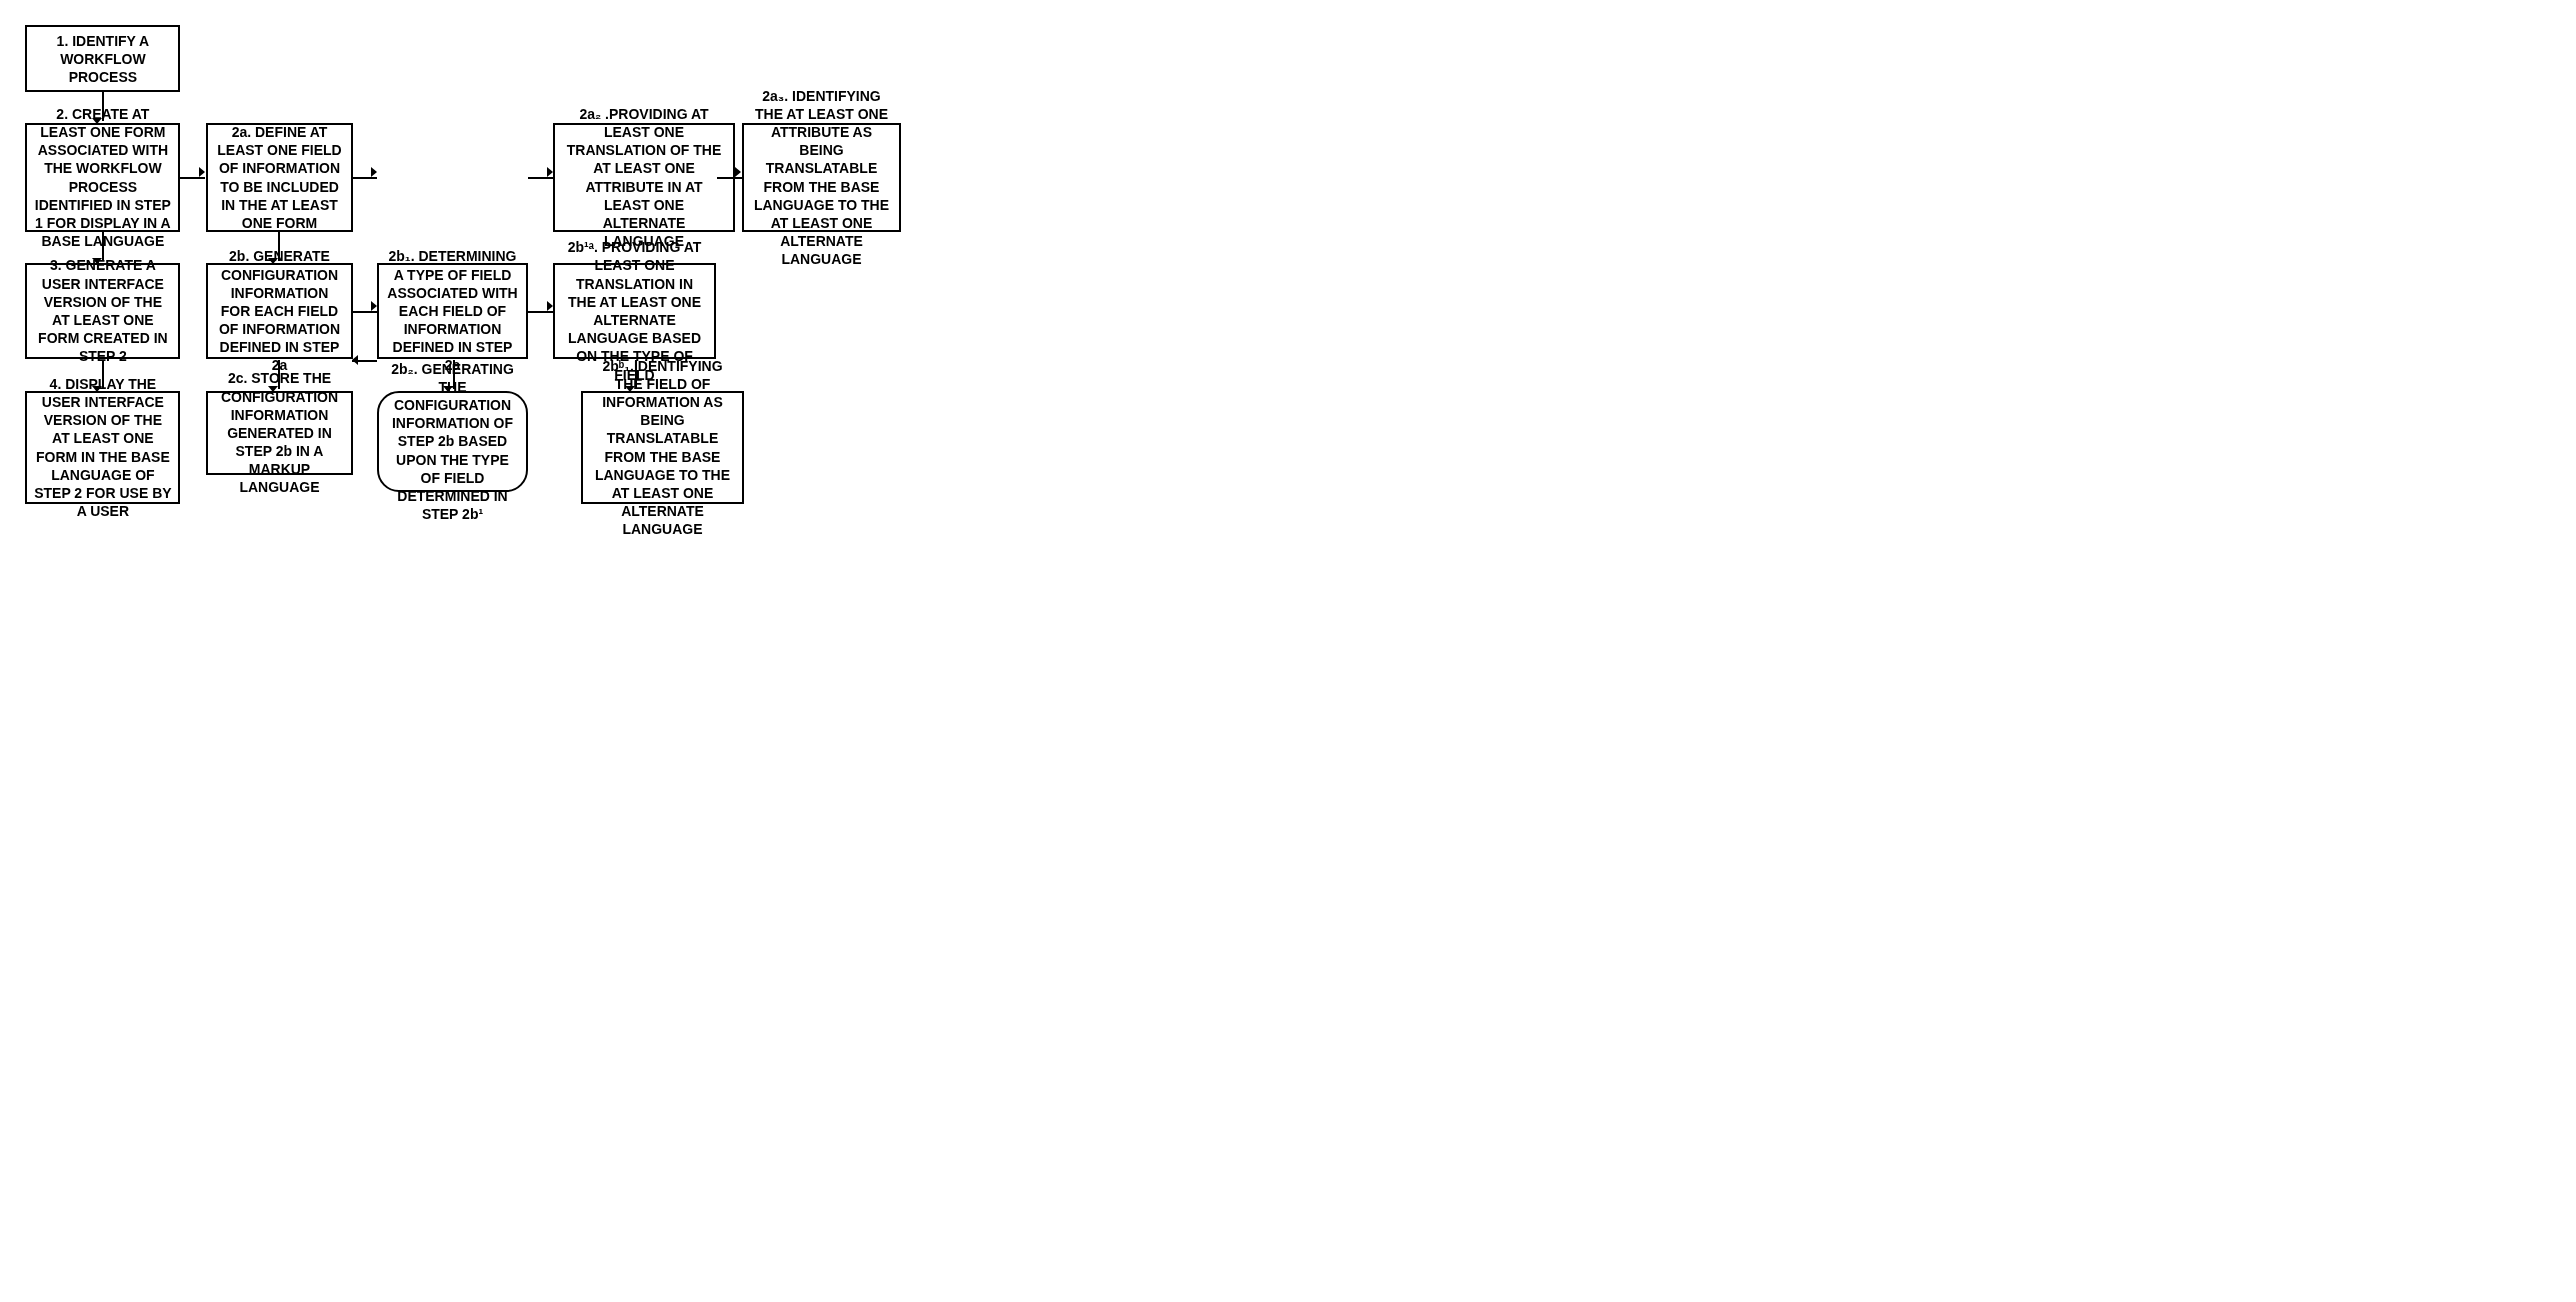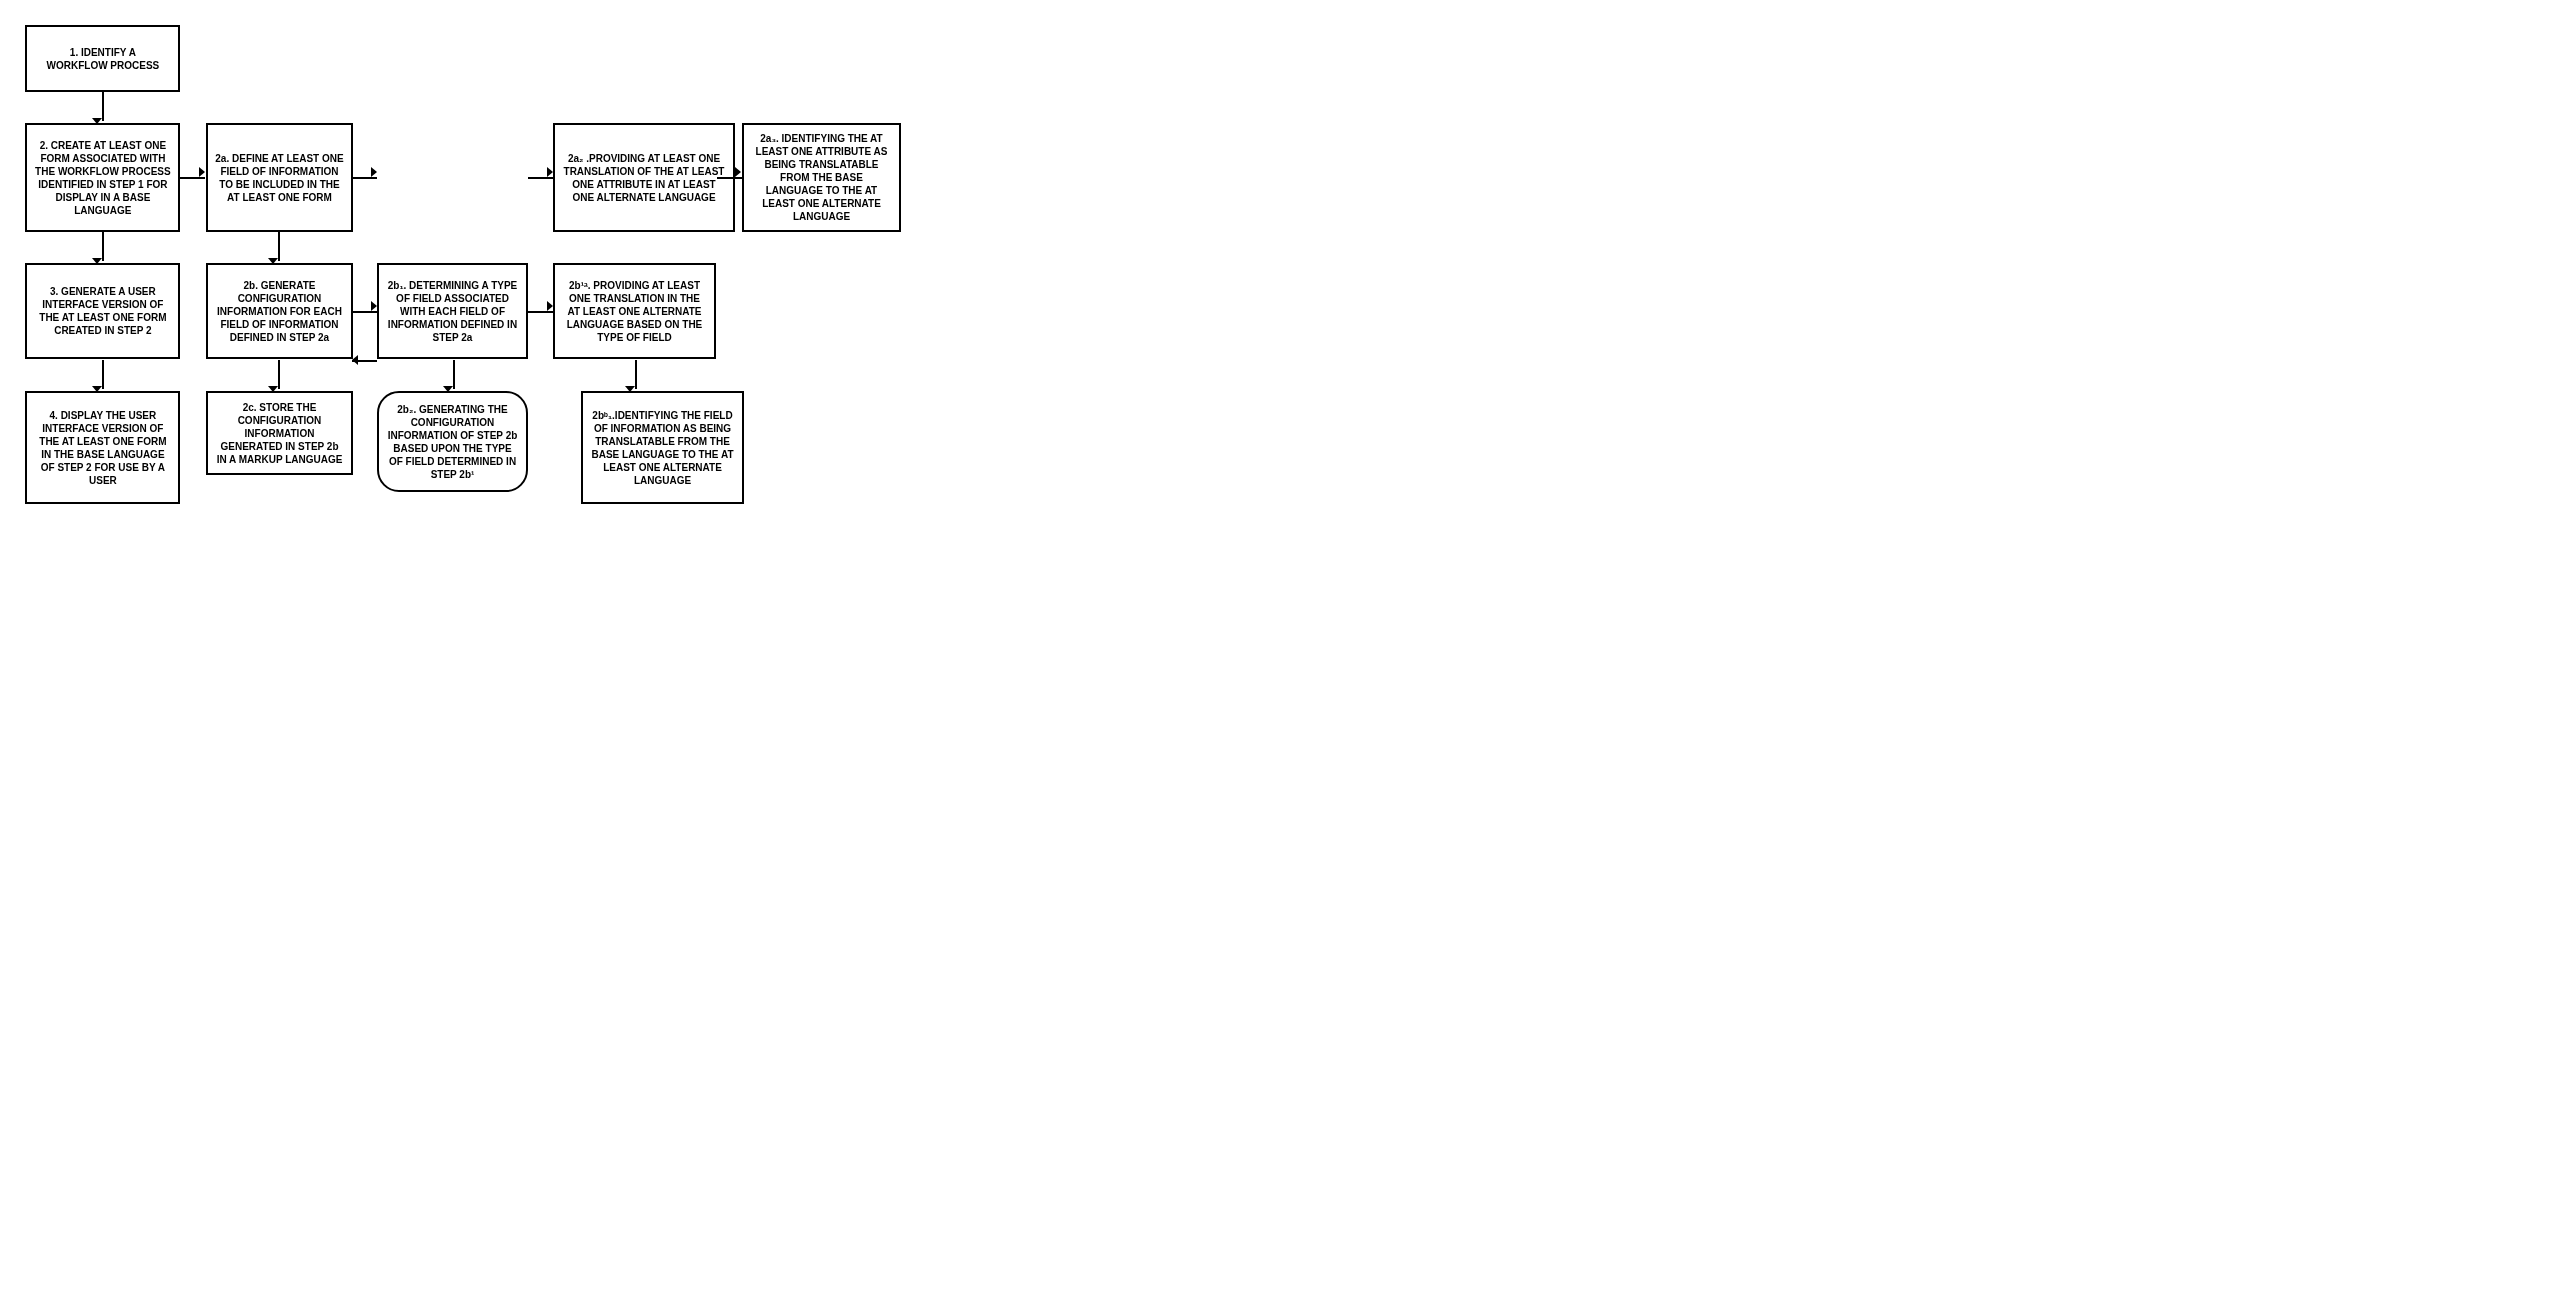--- a/index.html
+++ b/index.html
@@ -20,21 +20,21 @@
     .box {
       position: absolute;
       border: 2.1px solid #000;
       background: #fff;
       text-align: center;
       display: flex;
       align-items: center;
       justify-content: center;
       padding: 5px 6.7px;
       line-height: 1.3;
-      font-size: 10px;
+      font-size: 14px;
       font-weight: bold;
     }
     
     .arrow {
       position: absolute;
       background: #000;
     }
     .arrow-v {
       width: 1.7px;
     }

